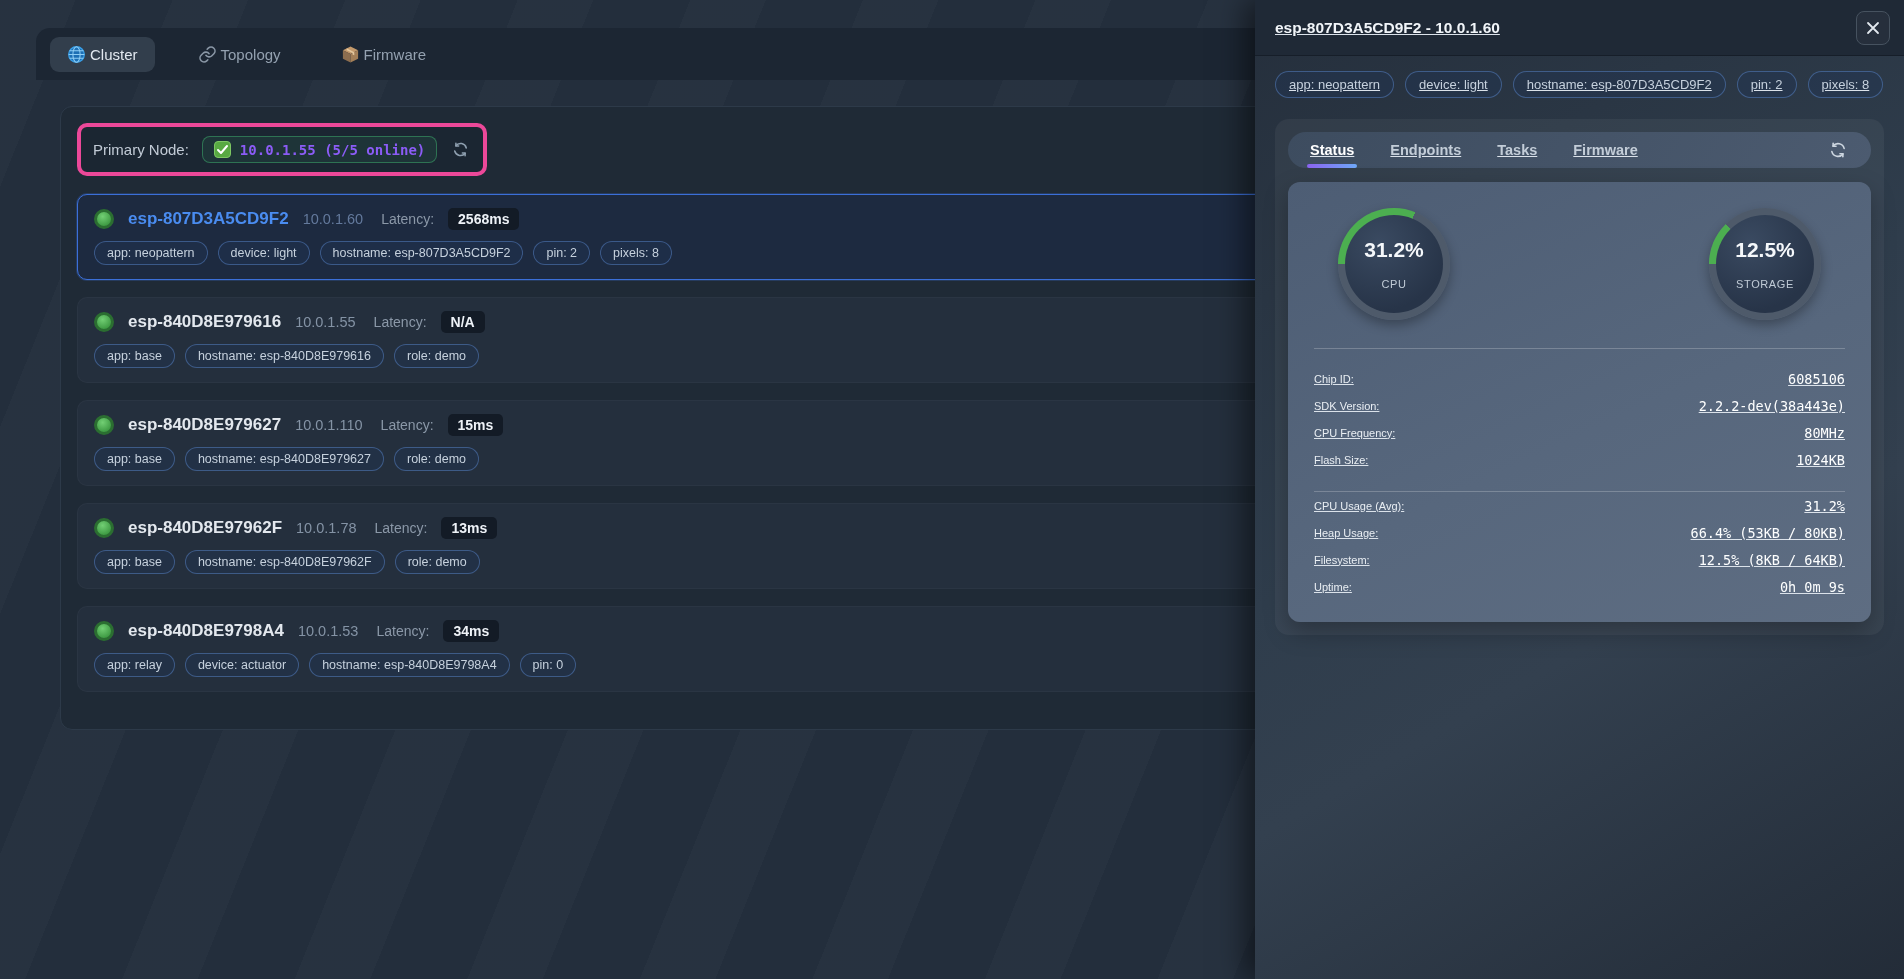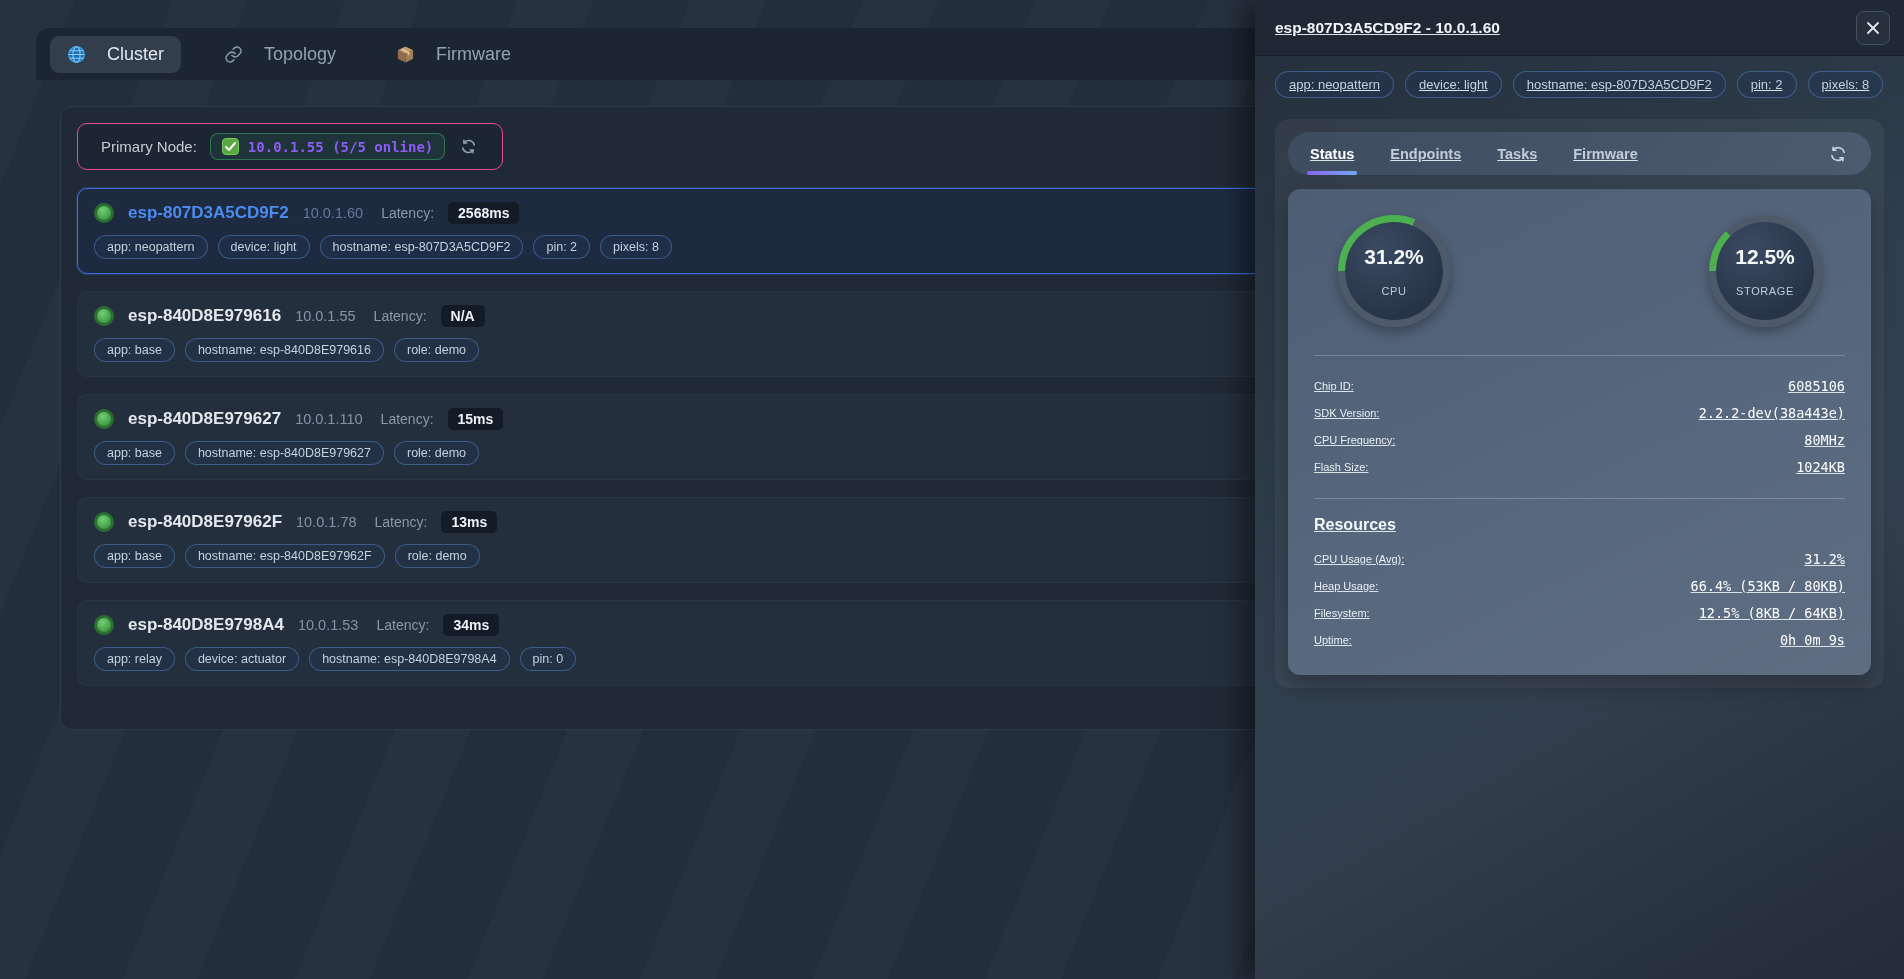--- a/index.html
+++ b/index.html
@@ -14,37 +14,37 @@
   }
   .mono { font-family: "DejaVu Sans Mono", "Liberation Mono", monospace; }
 
   
   .toolbar {
     position: absolute; left: 36px; top: 28px; right: 0; height: 52px;
     background: #1c2633; border-radius: 14px 14px 0 0;
     display: flex; align-items: center; gap: 14px; padding: 0 14px;
   }
   .tool-tab {
-    display: flex; align-items: center; gap: 21px;
+    display: flex; align-items: center; gap: 4px;
     padding: 8px 17px; border-radius: 9px; cursor: pointer;
-    font-size: 18px; color: #94a1b0; background: transparent; border: none;
+    font-size: 15px; color: #94a1b0; background: transparent; border: none;
   }
   .tool-tab.active { background: #323e4c; color: #e2e8ef; }
   .tool-tab .ticon { width: 19px; height: 19px; display: inline-flex; }
 
   
   .cluster-panel {
     position: absolute; left: 60px; top: 106px; width: 1790px; height: 624px;
     background: #1f2a36; border: 1px solid #2d3a49; border-radius: 12px;
     padding: 16px;
   }
   .primary-bar {
     display: inline-flex; align-items: center; gap: 13px;
-    background: #1b2632; border: 1px solid #ec4899; border-radius: 10px;
-    padding: 9px 23px; margin-bottom: 18px;
+    background: #1b2632; border: 4px solid #ec4899; border-radius: 10px;
+    padding: 9px 12px; margin-bottom: 18px;
   }
   .primary-label { font-size: 15px; color: #c2cbd6; }
   .primary-badge {
     display: inline-flex; align-items: center; gap: 9px;
     border: 1px solid rgba(74,222,128,0.38); background: rgba(74,222,128,0.08);
     border-radius: 8px; padding: 4px 11px;
   }
   .primary-badge .check { width: 17px; height: 17px; display: inline-flex; }
   .primary-status { font-size: 14px; font-weight: bold; color: #8b5cf6; }
   .icon-btn {
@@ -106,21 +106,21 @@
     display: flex; flex-wrap: wrap; gap: 11px; padding: 15px 20px 0;
   }
   .panel-tags .pill { padding: 5px 13px; font-size: 13px; }
 
   .tab-section {
     margin: 21px 20px 0; background: rgba(255,255,255,0.05);
     border-radius: 14px; padding: 13px;
   }
   .tab-bar {
     background: linear-gradient(120deg, #3d4c5f, #4c5b70);
-    border-radius: 24px; height: 43px; display: flex; align-items: center;
+    border-radius: 24px; height: 36px; display: flex; align-items: center;
     gap: 36px; padding: 0 22px;
   }
   .ptab {
     position: relative; height: 100%; display: flex; align-items: center;
     font-size: 14.5px; font-weight: bold; color: #c3cdd8; cursor: pointer;
     background: none; border: none; font-family: inherit;
   }
   .ptab.active { color: #ffffff; }
   .ptab.active::after {
     content: ""; position: absolute; left: -3px; right: -3px; bottom: 0;
@@ -365,21 +365,20 @@
           <div class="kv-row">
     <span class="kv-label">CPU Frequency:</span>
     <span class="kv-value mono">80MHz</span>
   </div>
           <div class="kv-row">
     <span class="kv-label">Flash Size:</span>
     <span class="kv-value mono">1024KB</span>
   </div>
         </div>
       <div class="divider div2"></div>
-      <div class="section-title">Resources</div>
       <div>
           <div class="kv-row">
     <span class="kv-label">CPU Usage (Avg):</span>
     <span class="kv-value mono">31.2%</span>
   </div>
           <div class="kv-row">
     <span class="kv-label">Heap Usage:</span>
     <span class="kv-value mono">66.4% (53KB / 80KB)</span>
   </div>
           <div class="kv-row">

